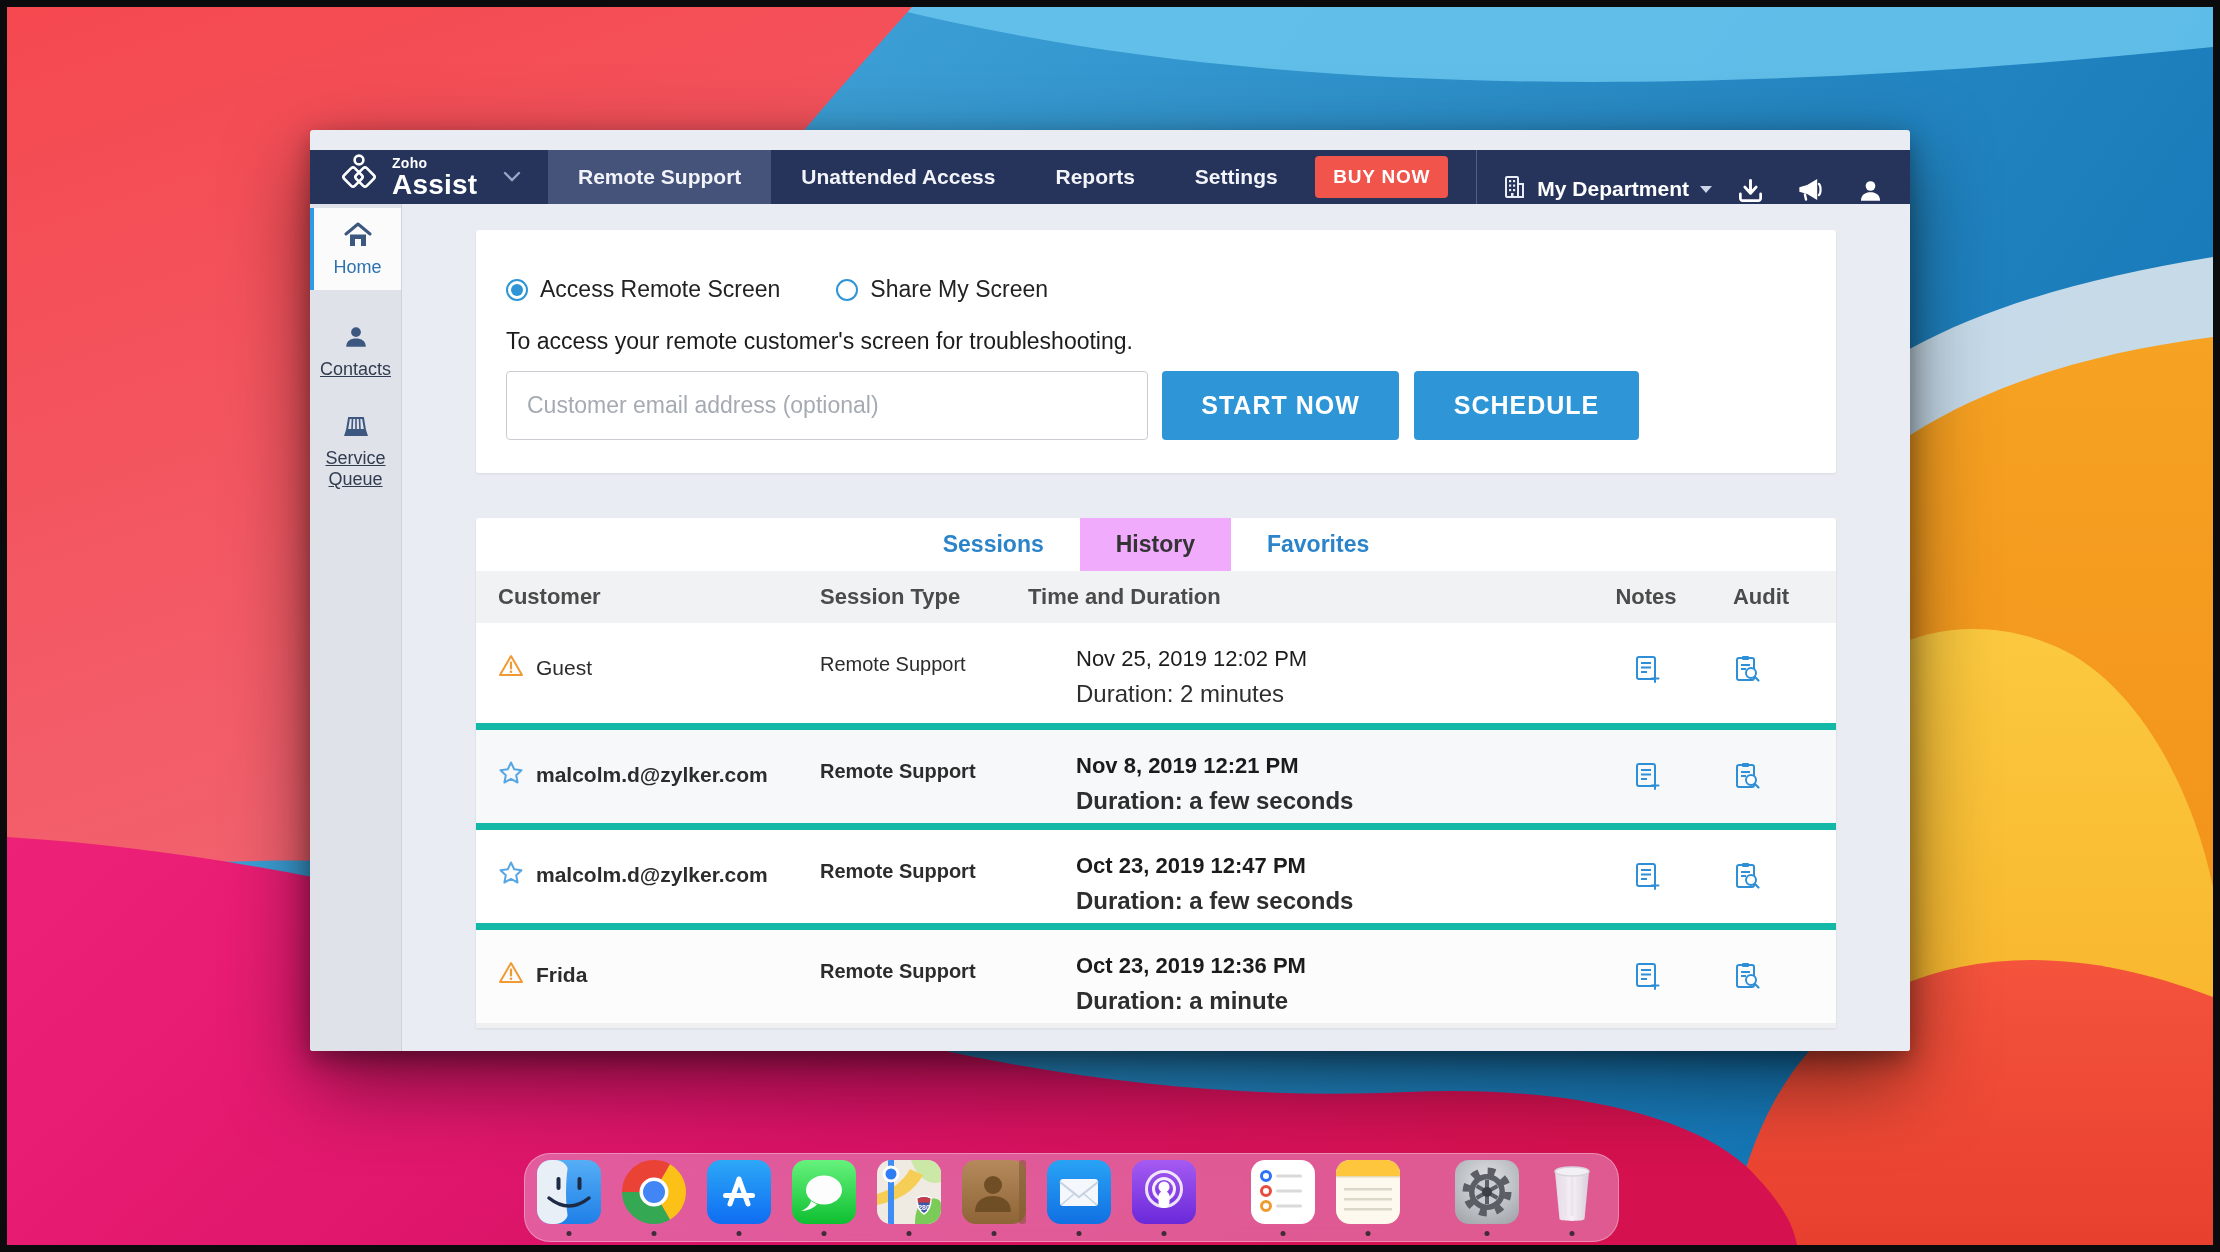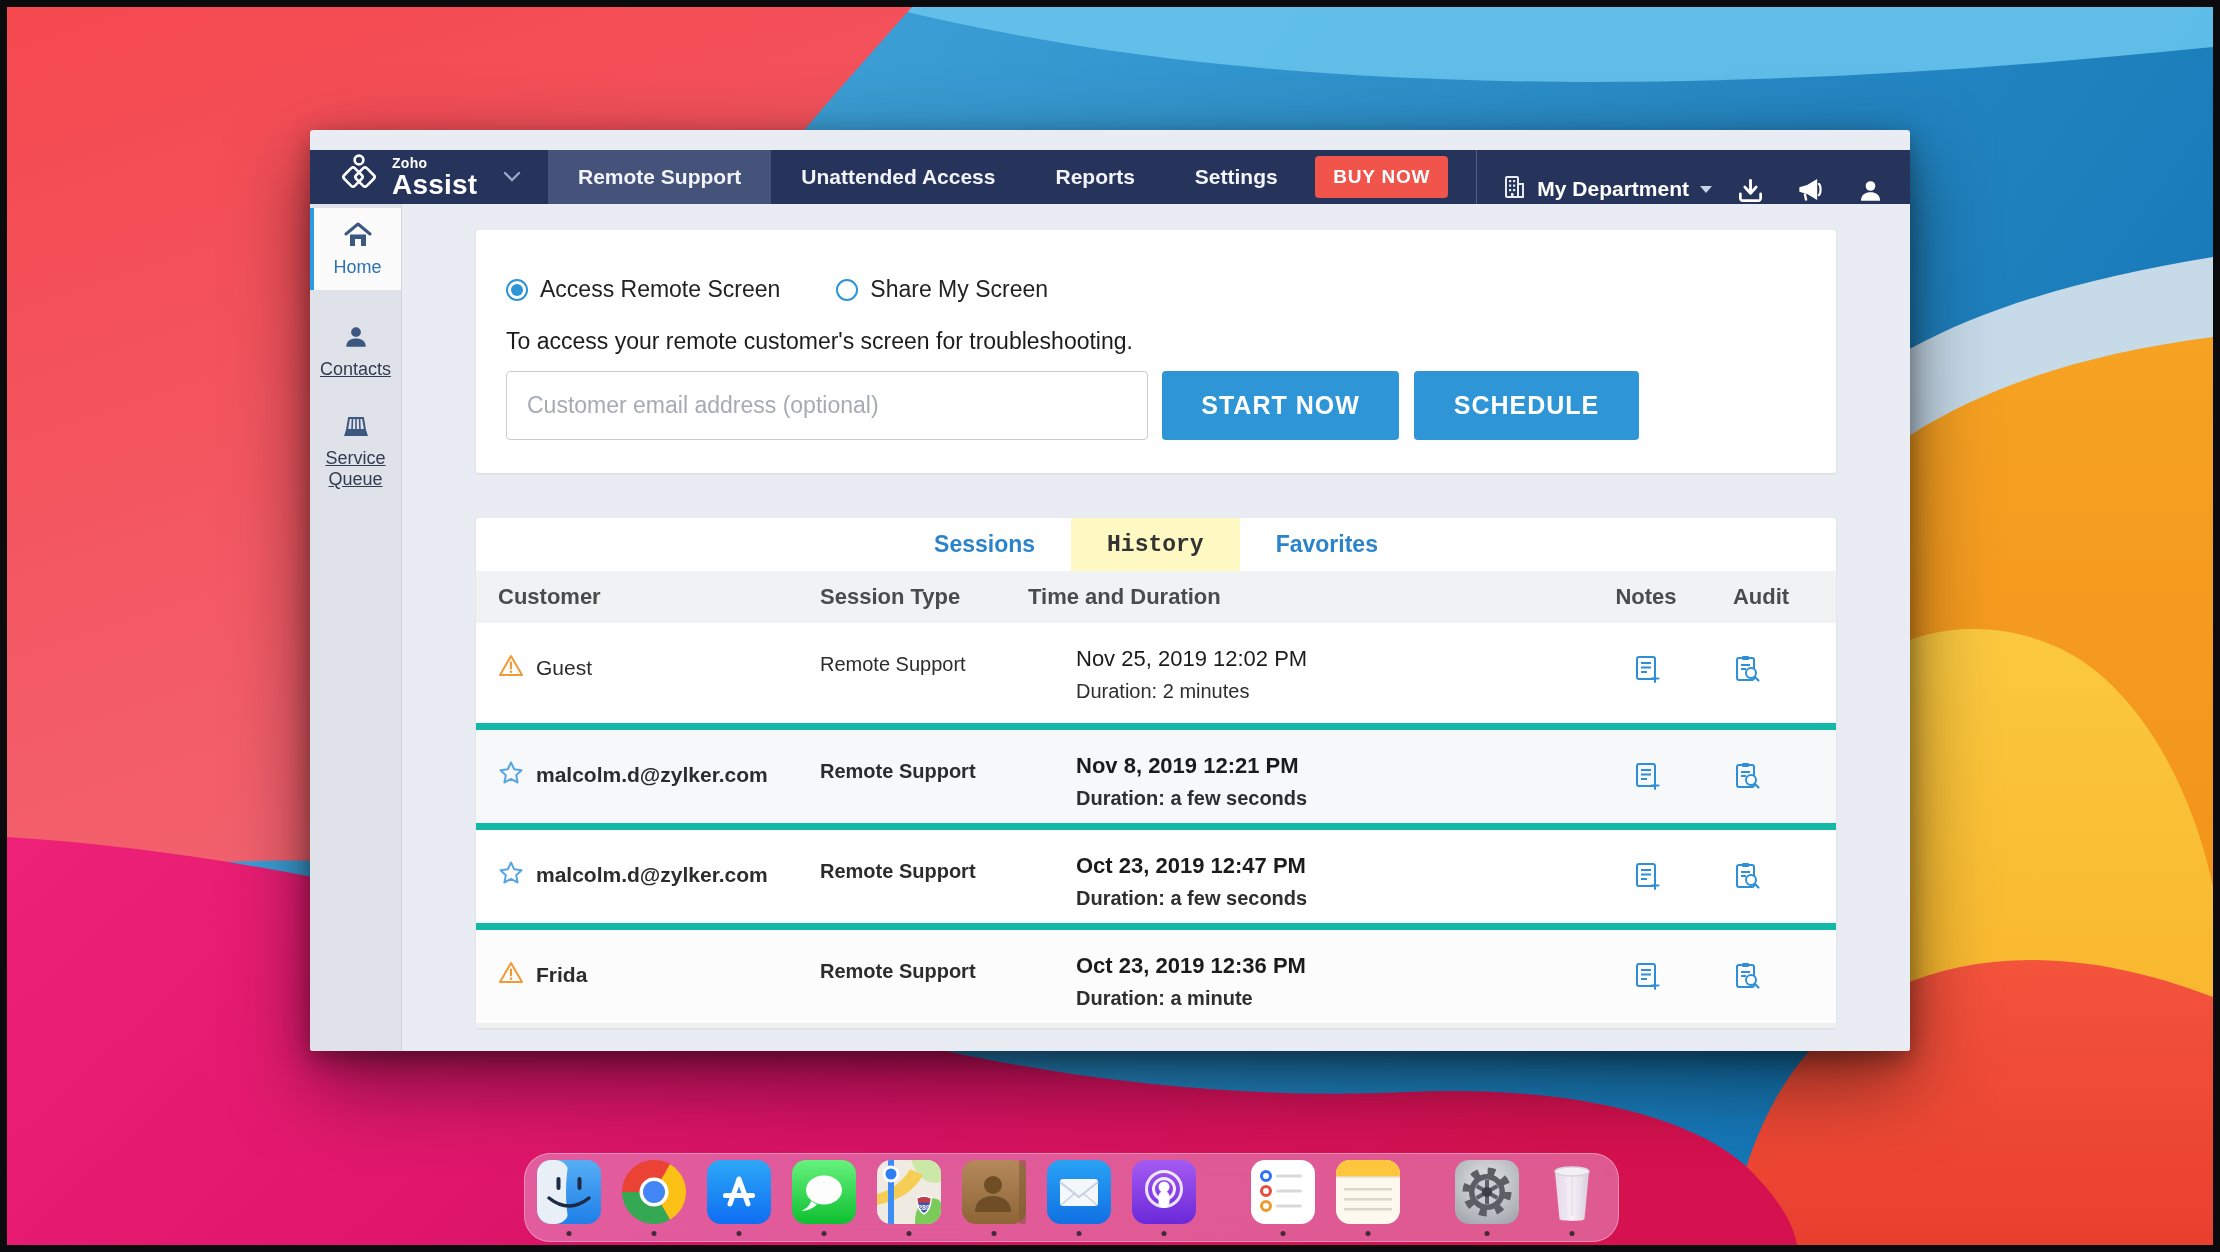--- a/index.html
+++ b/index.html
@@ -58,35 +58,35 @@
                  padding:0 20px; font-size:23px; color:#333; font-family:inherit; background:#fff; }
   .email-input::placeholder { color:#a5abb3; }
   .btn-primary { position:absolute; top:141px; height:69px; background:#2e95d7; color:#fff; border:none; border-radius:4px;
                  font-size:25px; font-weight:700; letter-spacing:1px; font-family:inherit; cursor:pointer; }
   .btn-start { left:686px; width:237px; }
   .btn-schedule { left:938px; width:225px; }
 
   
   .panel-tabs { height:53px; display:flex; justify-content:center; align-items:stretch; }
   .panel-tab { display:flex; align-items:center; padding:0 36px; font-size:23px; font-weight:600; color:#2b84ca; cursor:pointer; }
-  .panel-tab.active { background:#fef9c3; color:#333;font-family:Liberation Mono, monospace; }
+  .panel-tab.active { background:#f0abfc; color:#333; }
   .table-header { position:relative; height:52px; background:#f1f2f3; }
   .th { position:absolute; top:0; height:52px; display:flex; align-items:center; font-size:22px; font-weight:600; color:#4b4b4b; }
   .th-customer { left:22px; } .th-session { left:344px; } .th-time { left:552px; }
   .th-notes { left:1130px; width:80px; justify-content:center; }
   .th-audit { left:1245px; width:80px; justify-content:center; }
   .t-row { position:relative; height:100px; background:#fff; }
   .t-row + .t-row { border-top:7px solid #14b8a6;font-weight:bold; }
   .t-row.alt { background:#f7f8fa; }
   .t-row.alt2 { background:#fcfcfd; }
   .row-status { position:absolute; left:22px; top:30px; width:26px; height:26px; }
   .row-customer { position:absolute; left:60px; top:33px; font-size:21px; color:#2c2c2c; }
   .row-session { position:absolute; left:344px; top:30px; font-size:20px; color:#2c2c2c; }
   .row-time { position:absolute; left:600px; top:23px; font-size:22px; color:#1b1b1b; }
-  .row-duration { position:absolute; left:600px; top:57px; font-size:20px; color:#2e2e2e; }
+  .row-duration { position:absolute; left:600px; top:57px; font-size:24px; color:#2e2e2e; }
   .row-notes { position:absolute; left:1156px; top:31px; width:30px; height:30px; cursor:pointer; }
   .row-audit { position:absolute; left:1256px; top:31px; width:30px; height:30px; cursor:pointer; }
   .card-footer-strip { position:absolute; left:0; bottom:0; width:100%; height:5px; background:#eef0f1; border-radius:0 0 3px 3px; }
 
   
   .dock { position:absolute; left:517px; top:1146px; width:1095px; height:89px; border-radius:26px;
           background:rgba(231,152,200,.55); border:1.5px solid rgba(255,255,255,.32);
           display:flex; align-items:flex-start; padding:6px 12px 0 12px; gap:21px; backdrop-filter:blur(8px); }
   .dock-item { position:relative; width:64px; height:78px; cursor:pointer; }
   .dock-item .tile { width:64px; height:64px; }

